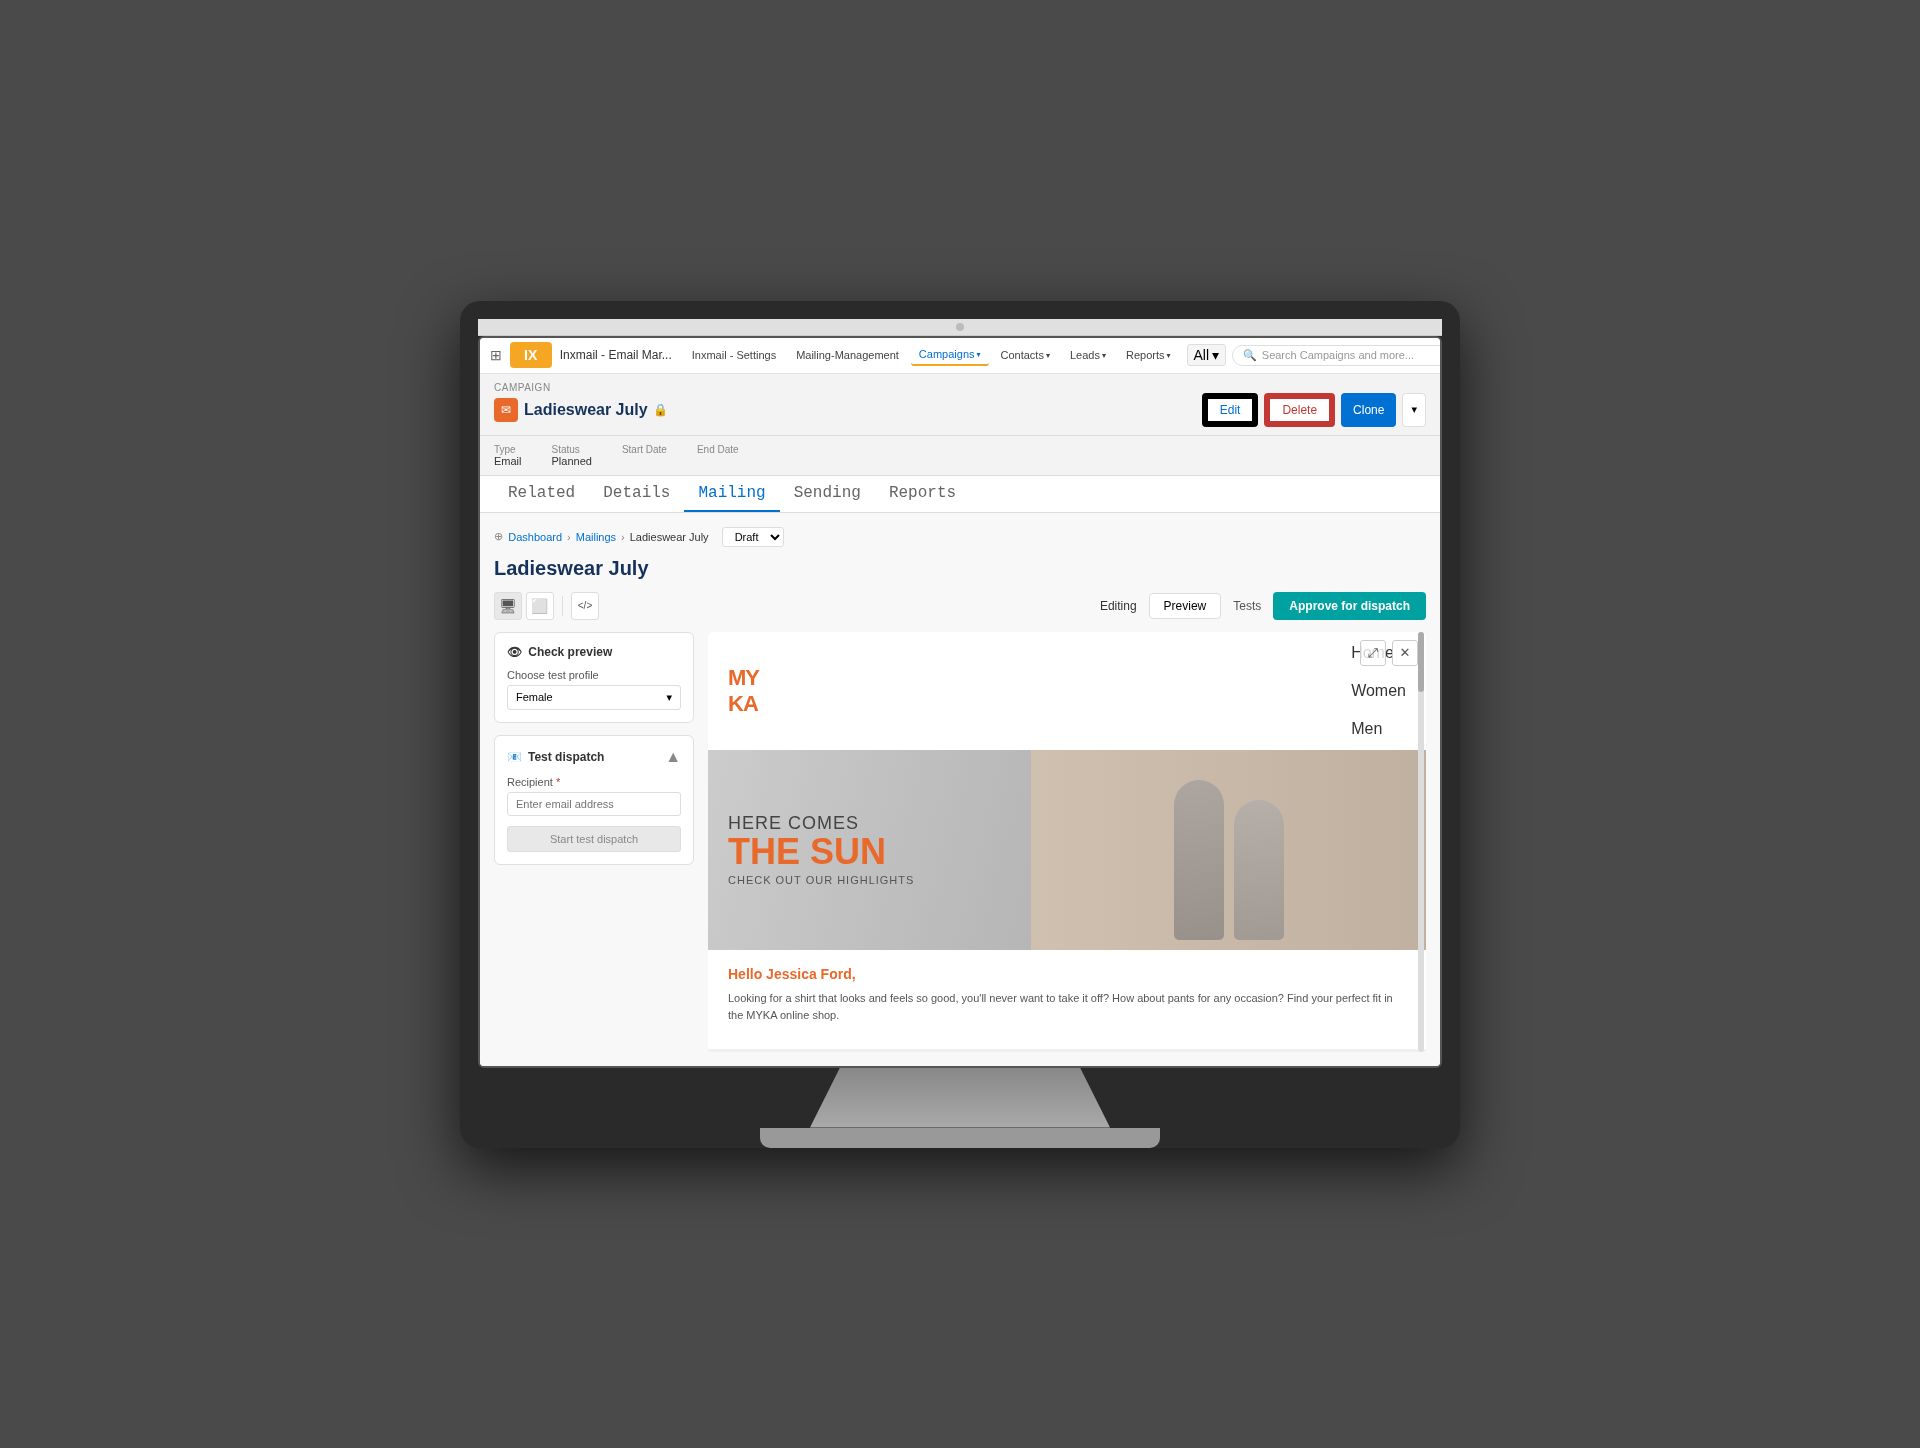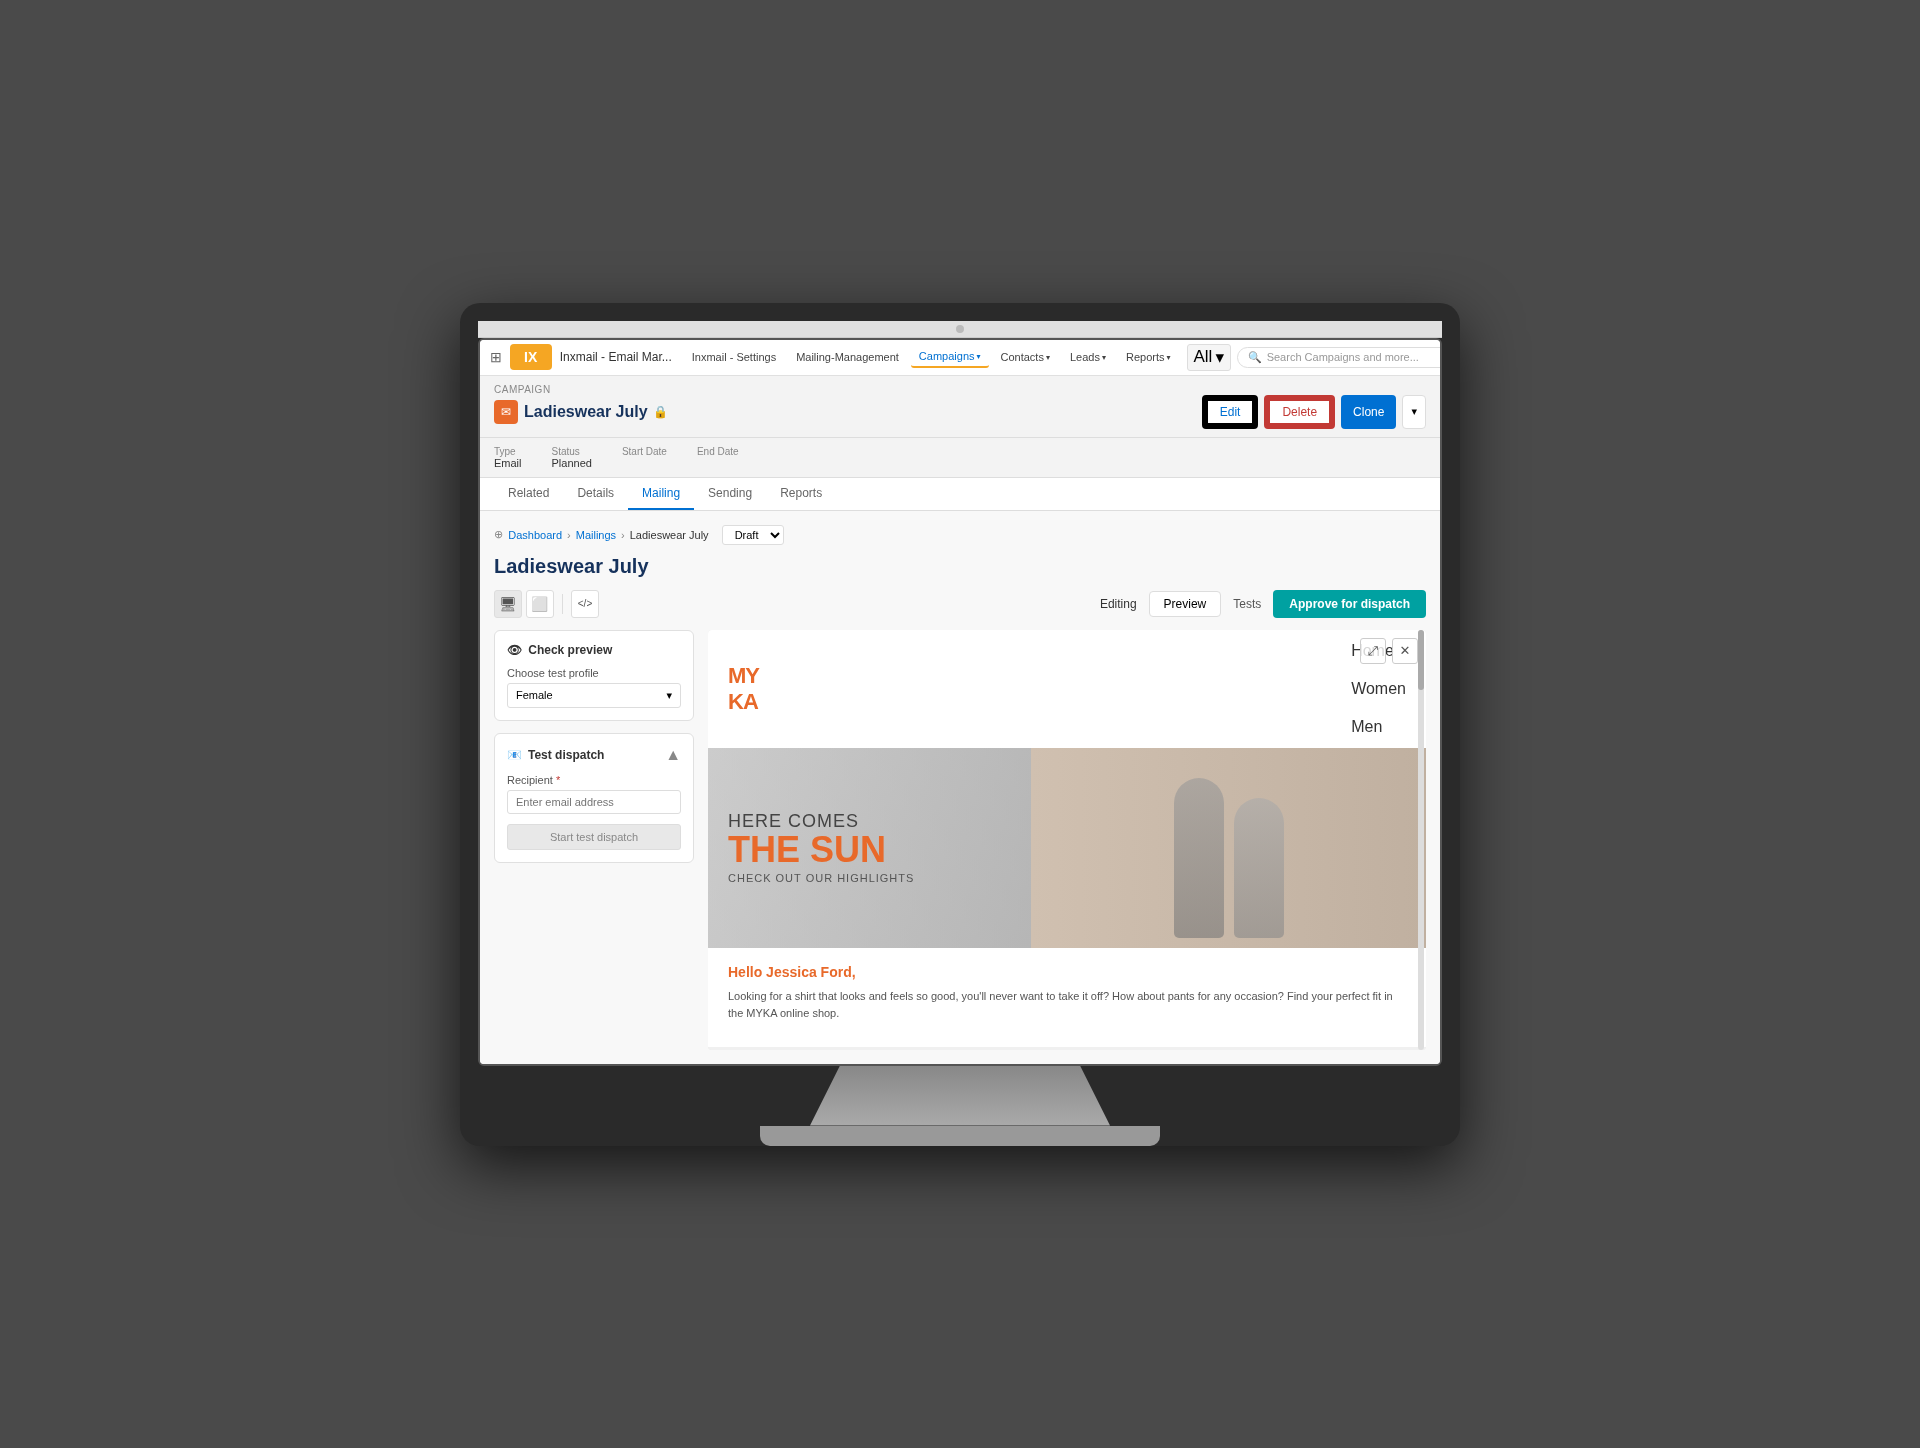--- a/index.html
+++ b/index.html
@@ -99,21 +99,21 @@
       display: flex;
       align-items: center;
       gap: 6px;
       margin-left: auto;
     }
     .search-dropdown {
       background: #f5f5f5;
       border: 1px solid #ddd;
       border-radius: 3px;
       padding: 2px 6px;
-      font-size: 17px;
+      font-size: 14px;
       display: flex;
       align-items: center;
       gap: 3px;
       cursor: pointer;
     }
     .search-box {
       background: #fff;
       border: 1px solid #ddd;
       border-radius: 20px;
       padding: 3px 10px;
@@ -191,24 +191,25 @@
     .meta-item span { color: #333; font-weight: 500; }
     
     .tabs {
       display: flex;
       background: #fff;
       border-bottom: 1px solid #ddd;
       padding: 0 14px;
     }
     .tab {
       padding: 8px 14px;
-      font-size: 12px;
+      font-size: 16px;
       color: #666;
       cursor: pointer;
       border-bottom: 2px solid transparent;
+      font-family: Liberation Mono, monospace;
     }
     .tab.active {
       color: #0070d2;
       border-bottom: 2px solid #0070d2;
       font-weight: 500;
     }
     
     .main-content {
       background: #f8f8f8;
       padding: 14px;

